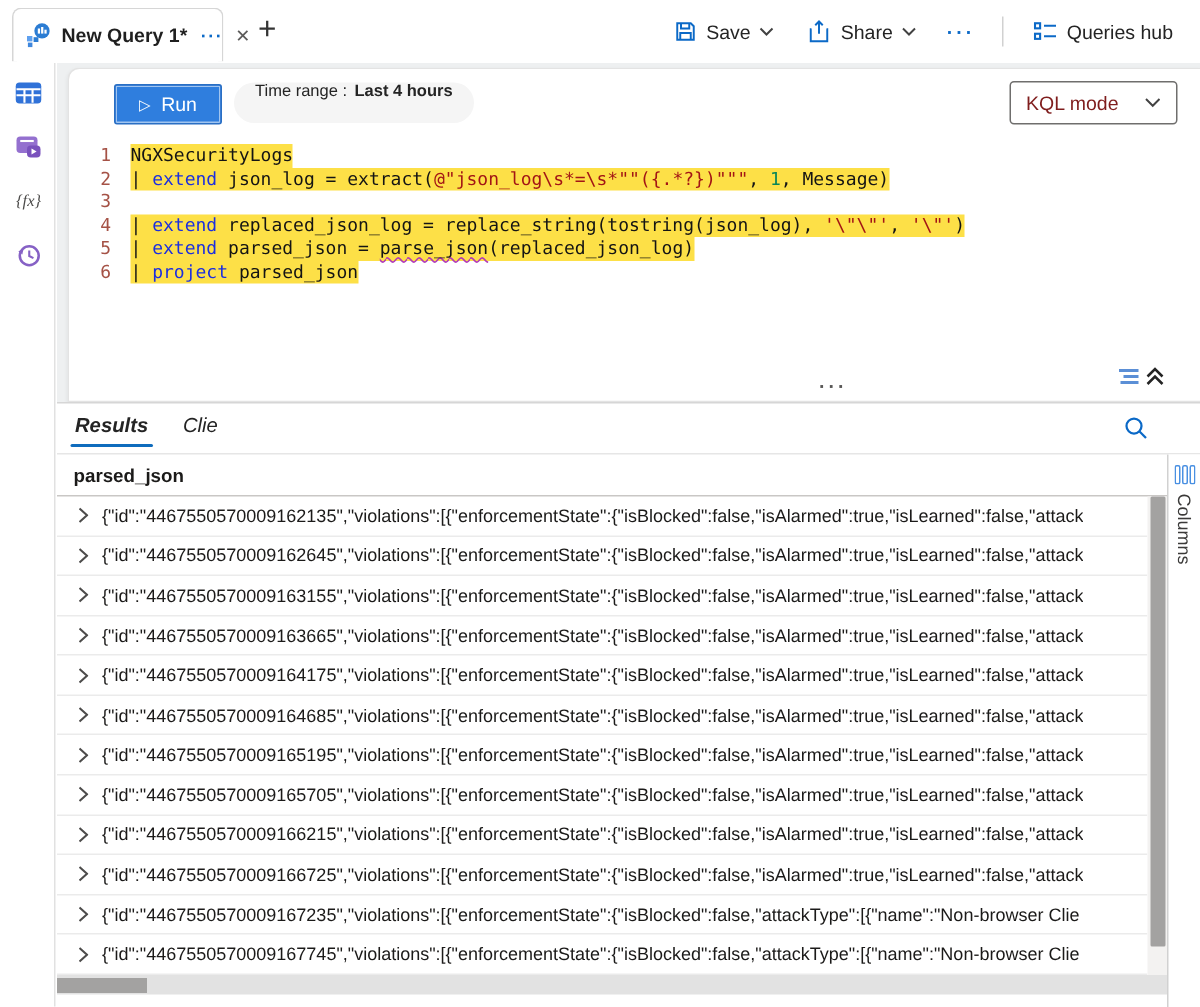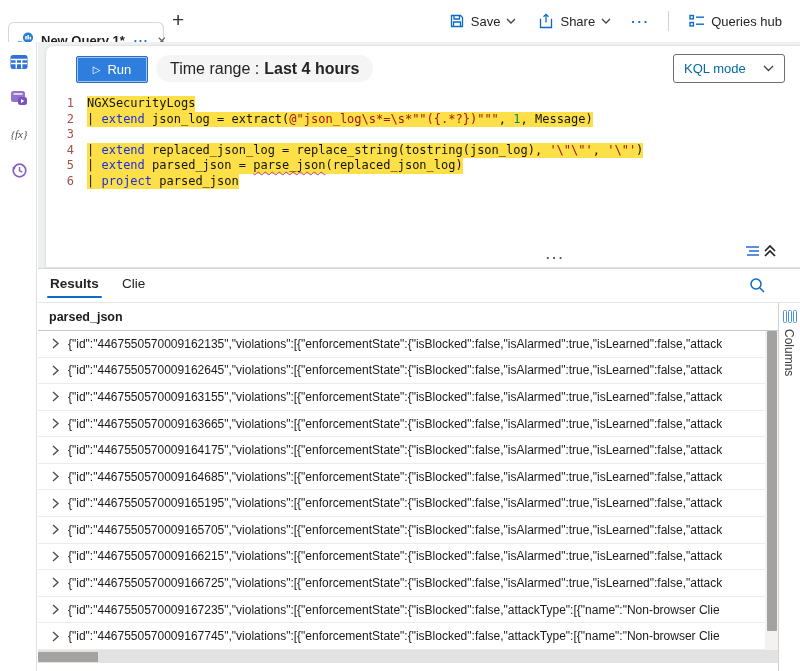--- a/index.html
+++ b/index.html
@@ -1,20 +1,20 @@
 <!DOCTYPE html>
 <html><head>
 <meta charset="utf-8">
 <style>
   html,body{margin:0;padding:0;width:800px;height:671px;overflow:hidden;background:#fff;
     font-family:"Liberation Sans",sans-serif;-webkit-font-smoothing:antialiased;}
   .abs{position:absolute;}
   
   #topbar{left:0;top:0;width:800px;height:42px;background:#fff;}
-  #query-tab{left:8px;top:22px;height:36px;width:156px;background:#fff;border:1px solid #d6d6d6;border-bottom:none;
+  #query-tab{left:8px;top:5px;height:36px;width:141px;background:#fff;border:1px solid #d6d6d6;border-bottom:none;
     border-radius:6px 6px 0 0;display:flex;align-items:center;padding:0 8px;box-sizing:border-box;}
   #query-tab .title{font-size:13px;font-weight:700;color:#1f1f1f;margin-left:7px;white-space:nowrap;}
   #query-tab .dots{color:#0b69c7;font-weight:700;font-size:12px;margin-left:9px;letter-spacing:1px;cursor:pointer;}
   #query-tab .close{color:#5c5b5a;font-size:12px;margin-left:8px;cursor:pointer;}
   #new-tab{left:172px;top:10px;font-size:21px;font-weight:300;color:#343434;cursor:pointer;line-height:20px;}
   #topbar-actions{right:10px;top:0;height:42px;display:flex;align-items:center;gap:6px;}
   .action{display:flex;align-items:center;gap:6px;padding:4px 8px;cursor:pointer;font-size:13px;color:#242424;}
   .vdivider{width:1px;height:20px;background:#d1d1d1;margin:0 6px;}
   .blue-dots{color:#0b69c7;font-weight:700;letter-spacing:2px;font-size:13px;padding:0 6px;cursor:pointer;}
   
@@ -22,43 +22,43 @@
   .rail-icon{position:absolute;left:9px;width:20px;height:20px;cursor:pointer;display:flex;align-items:center;justify-content:center;}
   .fx-text{font-size:11px;color:#4d4c4b;font-family:"Liberation Serif",serif;font-style:italic;white-space:nowrap;}
   
   #content-bg{left:38px;top:42px;width:762px;height:230px;background:#eef0f1;}
   
   #editor-card{left:45px;top:45px;width:755px;height:223px;background:#fff;border:1px solid #e3e3e3;border-right:none;
     border-radius:8px 0 0 0;box-sizing:border-box;box-shadow:0 1px 3px rgba(0,0,0,.06);}
   #run-btn{left:30px;top:10px;width:70px;height:25px;background:#2f7ede;border:1px solid #2a6fc4;border-radius:2px;
     box-shadow:inset 0 0 0 1px rgba(255,255,255,.55);color:#fff;font-size:13px;display:flex;align-items:center;
     justify-content:center;gap:7px;cursor:pointer;}
-  .pill{position:absolute;top:9px;height:27px;background:#f5f5f5;border-radius:14px;display:flex;align-items:center;
-    padding:0 14px;font-size:16px;color:#242424;cursor:pointer;white-space:nowrap;}
+  .pill{position:absolute;top:9px;height:27px;background:#f5f5f5;border-radius:14px;display:flex;align-items:flex-start;
+    padding:0 14px;font-size:11px;color:#242424;cursor:pointer;white-space:nowrap;}
   .pill b{font-weight:700;margin-left:5px;}
   #time-pill{left:110px;}
   #limit-pill{left:305px;}
   #mode-select{right:15px;top:8px;width:112px;height:29px;border:1px solid #6f6e6d;border-radius:3px;background:#fff;
-    display:flex;align-items:center;justify-content:space-between;padding:0 10px;font-size:13px;color:#0369a1;
+    display:flex;align-items:center;justify-content:space-between;padding:0 10px;font-size:13px;color:#7f1d1d;
     box-sizing:border-box;cursor:pointer;}
   #code-area{left:0;top:50px;width:754px;height:140px;font-family:"DejaVu Sans Mono","Liberation Mono",monospace;
     font-size:12px;cursor:text;}
   .code-line{display:flex;height:15.5px;line-height:15.5px;white-space:pre;}
   .code-line .ln{width:28px;text-align:right;color:#a55246;flex:none;}
   .code-line .lt{margin-left:13px;background:#fde047;color:#141414;}
   .seg-k{color:#1b2ee0;}
   .seg-s{color:#a31515;}
   .seg-n{color:#098658;}
   .seg-e{text-decoration:underline wavy #b23ab5 1px;text-underline-offset:2px;}
   #collapse-btn{right:22px;top:198px;cursor:pointer;}
   #splitter-dots{left:546px;top:250px;color:#585756;font-size:13px;letter-spacing:2px;cursor:row-resize;font-weight:700;}
   
   #results{left:38px;top:268px;width:762px;height:403px;background:#fff;border-top:1px solid #d6d6d6;box-sizing:border-box;}
   #tabs-row{left:0;top:0;width:762px;height:34px;border-bottom:1px solid #e6e6e6;box-sizing:border-box;}
-  .rtab{position:absolute;top:7px;font-size:13.5px;color:#242424;cursor:pointer;}
+  .rtab{position:absolute;top:7px;font-size:13.5px;color:#242424;cursor:pointer;font-style:italic;}
   #tab-results{left:12px;font-weight:700;}
   #tab-results::after{content:"";position:absolute;left:-3px;right:-3px;bottom:-7px;height:2.5px;background:#0f6cbd;border-radius:2px;}
   #tab-chart{left:84px;}
   #search-btn{right:34px;top:8px;cursor:pointer;}
   #grid-header{left:0;top:34px;width:740px;height:28px;border-bottom:1px solid #c9c7c5;box-sizing:border-box;
     display:flex;align-items:center;}
   #grid-header span{font-size:12.5px;font-weight:700;color:#1b1a19;margin-left:11px;}
   #grid-rows{left:0;top:62px;width:727px;height:319px;overflow:hidden;}
   .grid-row{height:26.58px;border-bottom:1px solid #ebebeb;display:flex;align-items:center;box-sizing:border-box;
     cursor:pointer;overflow:hidden;}

